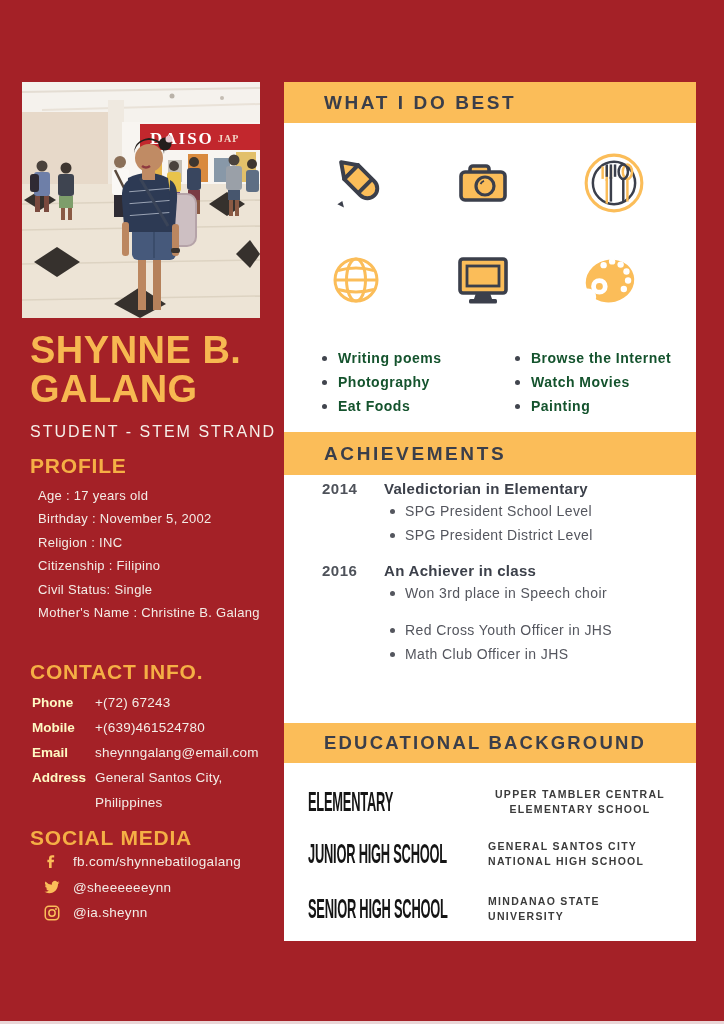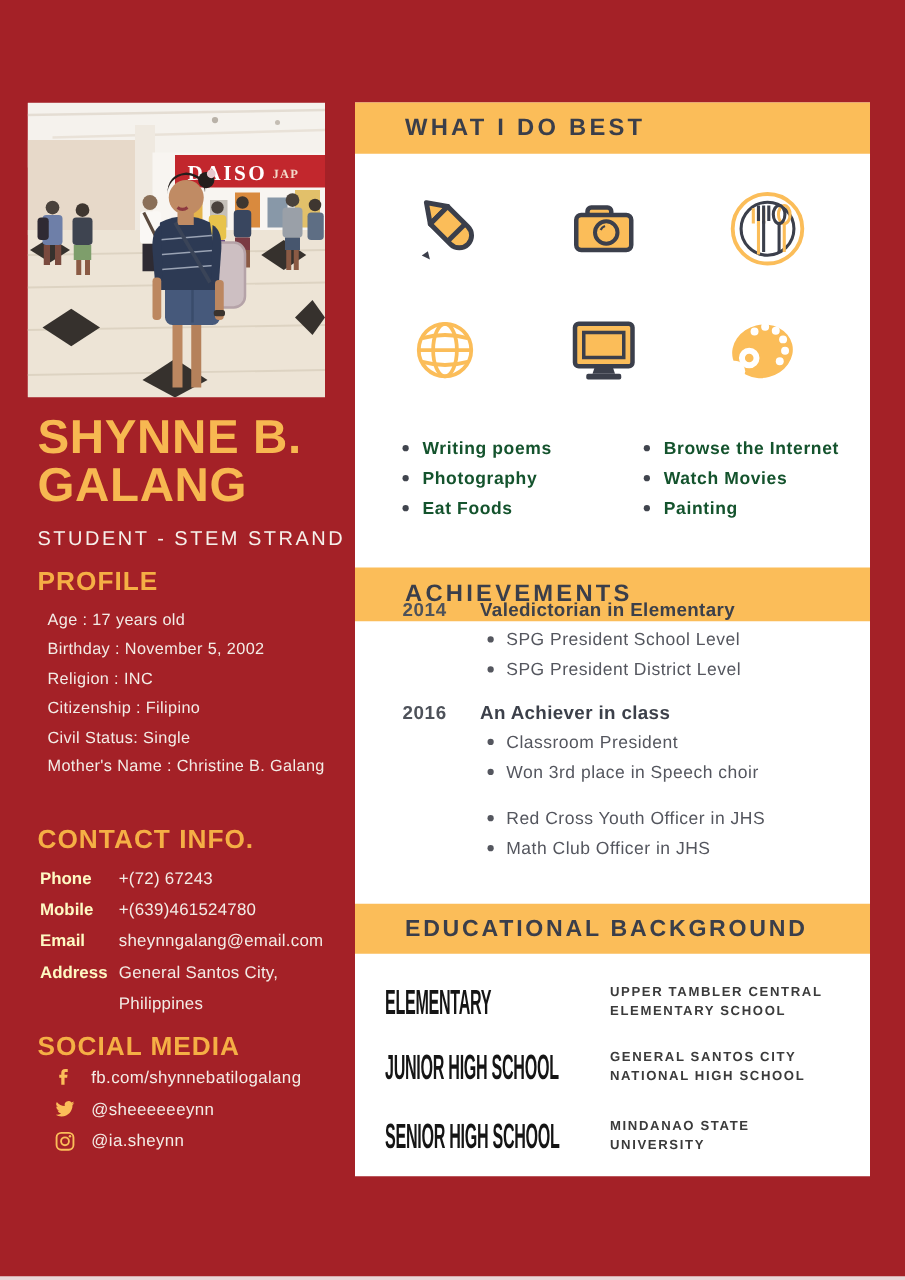--- a/index.html
+++ b/index.html
@@ -27,21 +27,21 @@
   .s-row { display:flex; align-items:center; height:25.5px; }
   .s-icon { width:19px; height:19px; flex:none; margin-right:12px; display:flex; align-items:center; justify-content:center; }
   .s-handle { font-size:13.5px; color:#F3ECE6; letter-spacing:0.3px; }
 
   
   .panel { position:absolute; left:284px; top:82px; width:412px; height:859px; background:#FFFFFF; }
   .ybar { position:absolute; left:0; width:412px; background:#FBBD59;
     color:#3A3E4A; font-weight:800; letter-spacing:2.6px; font-size:19px;
     display:flex; align-items:center; padding-left:40px; }
   .bar-1 { top:0; height:41px; }
-  .bar-2 { top:350px; height:43px;margin-top:22px; }
+  .bar-2 { top:350px; height:43px; }
   .bar-3 { top:641px; height:40px; font-size:18.5px; letter-spacing:2.2px; }
 
   .icon-cell { position:absolute; width:70px; height:70px; display:flex; align-items:center; justify-content:center; }
 
   .skills { position:absolute; top:264px; }
   .skills-left { left:38px; }
   .skills-right { left:231px; }
   .skill { display:flex; align-items:center; height:24px; font-size:14px; font-weight:700;
     color:#14532d; letter-spacing:0.5px; }
   .dot { width:5px; height:5px; border-radius:50%; background:#41454E; margin-right:11px; flex:none; }
@@ -55,21 +55,21 @@
     font-size:14px; color:#54565E; letter-spacing:0.4px; }
   .ach-bullet .dot { background:#54565E; margin-right:10px; }
 
   .edu-row { position:absolute; left:0; width:412px; height:46px; }
   .edu-level { position:absolute; left:24px; top:50%; transform:translateY(-50%) scaleX(0.46);
     transform-origin:0 50%; white-space:nowrap; font-size:28px; font-weight:800;
     letter-spacing:-0.5px; color:#151515; }
   .edu-school { position:absolute; left:204px; top:50%; transform:translateY(-50%);
     width:184px; font-size:10.5px; font-weight:700; letter-spacing:1.3px;
     color:#3B3B3B; line-height:15px; }
-  .edu-1 { top:697px; } .edu-2 { top:749px; } .edu-3 { top:804px; }
+  .edu-1 { top:697px;text-align:center; } .edu-2 { top:749px; } .edu-3 { top:804px; }
 
   .bottom-edge { position:absolute; left:0; bottom:0; width:724px; height:3px; background:#E9D6D7; }
 </style>
 </head>
 <body>
 
 <div class="page">
 
   <div class="photo">
     <svg width="238" height="236" viewBox="0 0 238 236">
@@ -359,24 +359,20 @@
             <span>SPG President District Level</span>
           </div>
       </div>
       <div class="ach-group">
         <div class="ach-title-row">
           <span class="ach-year">2016</span>
           <span class="ach-title">An Achiever in class</span>
         </div>
         <div class="ach-bullet">
             <span class="dot"></span>
-            <span>Classroom President</span>
-          </div>
-        <div class="ach-bullet">
-            <span class="dot"></span>
             <span>Won 3rd place in Speech choir</span>
           </div>
       </div>
       <div class="ach-group">
         <div class="ach-bullet">
             <span class="dot"></span>
             <span>Red Cross Youth Officer in JHS</span>
           </div>
         <div class="ach-bullet">
             <span class="dot"></span>

